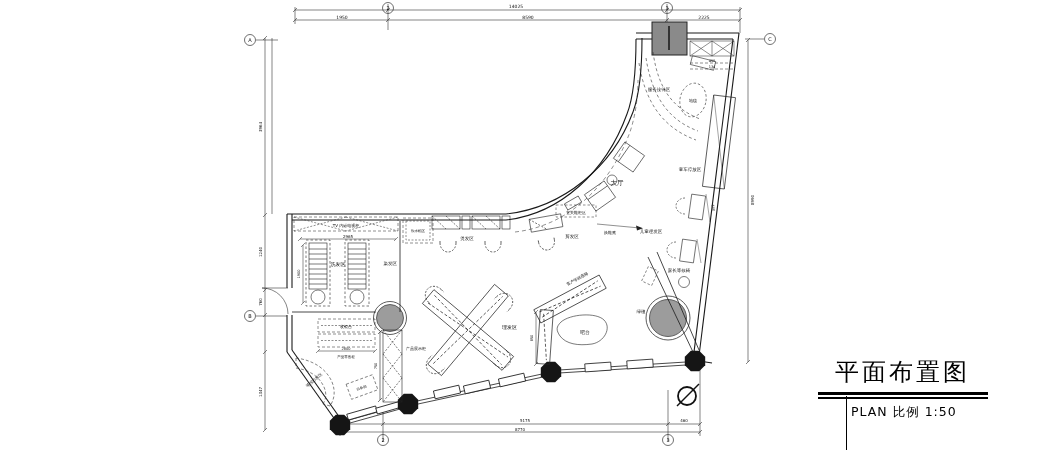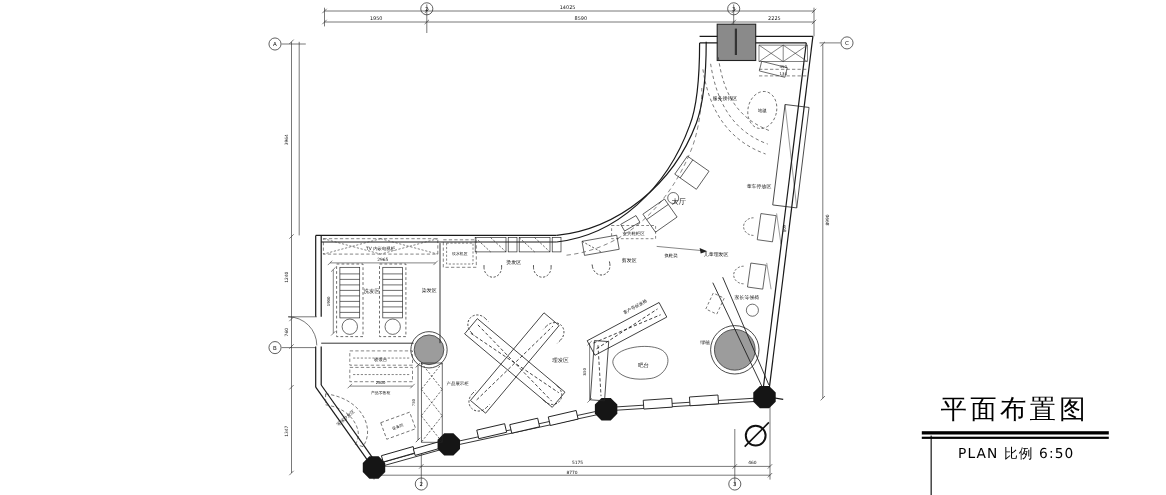--- a/index.html
+++ b/index.html
@@ -3,21 +3,21 @@
 <meta charset="utf-8">
 <style>
   html,body{margin:0;padding:0;background:#ffffff;}
   #stage{position:relative;width:1060px;height:450px;background:#fff;overflow:hidden;
          font-family:"DejaVu Sans","Liberation Sans",sans-serif;}
   svg{position:absolute;left:0;top:0;}
   svg text{font-family:"DejaVu Sans","Liberation Sans",sans-serif;fill:#111;}
   .t35{font-size:3.5px}.t4{font-size:4px}.t45{font-size:4.5px}.t5{font-size:5px}.t65{font-size:6.5px}
   .mid{text-anchor:middle}.end{text-anchor:end}
   
-  #titleblock{position:absolute;left:838px;top:356px;width:170px;}
+  #titleblock{position:absolute;left:818px;top:356px;width:170px;}
   #tb-title{font-size:24px;color:#000;letter-spacing:3px;padding-left:17px;font-weight:500;}
   .rule1{height:3px;background:#000;margin-top:4px;}
   .rule2{height:2px;background:#000;margin-top:2px;}
   #tb-scale{font-size:12.5px;color:#000;padding-left:33px;margin-top:5px;letter-spacing:1px;}
   #tb-vline{position:absolute;left:846px;top:396px;width:1px;height:54px;background:#000;}
 </style>
 </head>
 <body>
 
 <div id="stage">
@@ -457,17 +457,17 @@
     <circle cx="687" cy="396" r="9" stroke-width="1.8"></circle>
     <line x1="677" y1="406" x2="699" y2="384" stroke-width="1.4"></line>
   </g>
 
 </svg>
 
 <div id="titleblock">
   <div id="tb-title">平面布置图</div>
   <div class="rule1"></div>
   <div class="rule2"></div>
-  <div id="tb-scale">PLAN 比例 6:50</div>
+  <div id="tb-scale">PLAN 比例 1:50</div>
 </div>
 <div id="tb-vline"></div>
 
 </div>
 
 </body></html>

